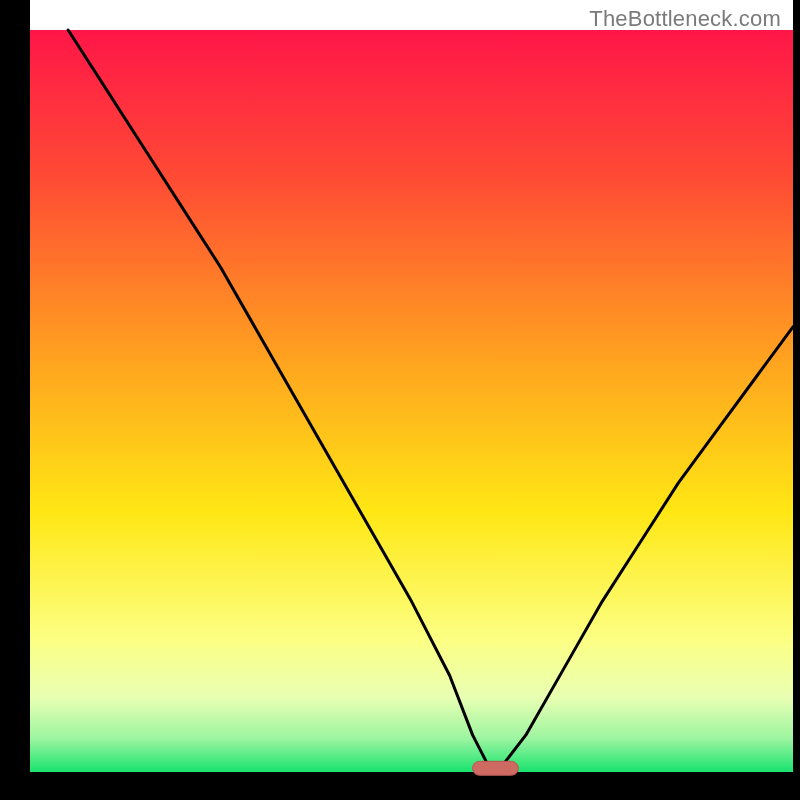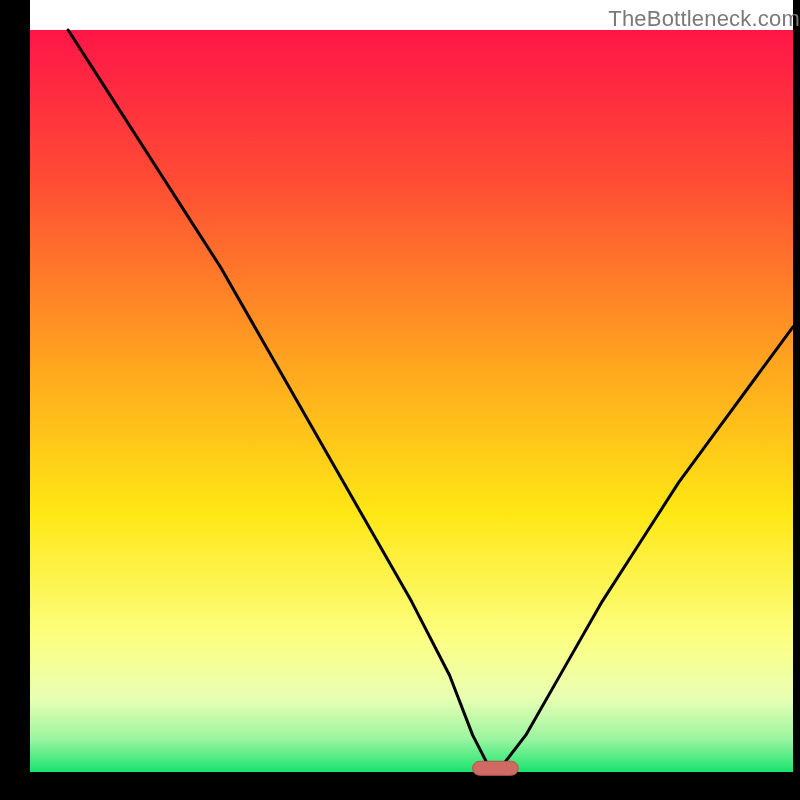--- a/index.html
+++ b/index.html
@@ -12,21 +12,21 @@
     font-family: Arial, Helvetica, sans-serif;
   }
   .stage {
     position: relative;
     width: 800px;
     height: 800px;
   }
   .watermark {
     position: absolute;
     top: 6px;
-    right: 0;
+    right: 19px;
     color: #7a7a7a;
     font-size: 22px;
     font-weight: 400;
     letter-spacing: 0.2px;
     user-select: none;
     z-index: 5;
   }
   svg {
     position: absolute;
     top: 0;

